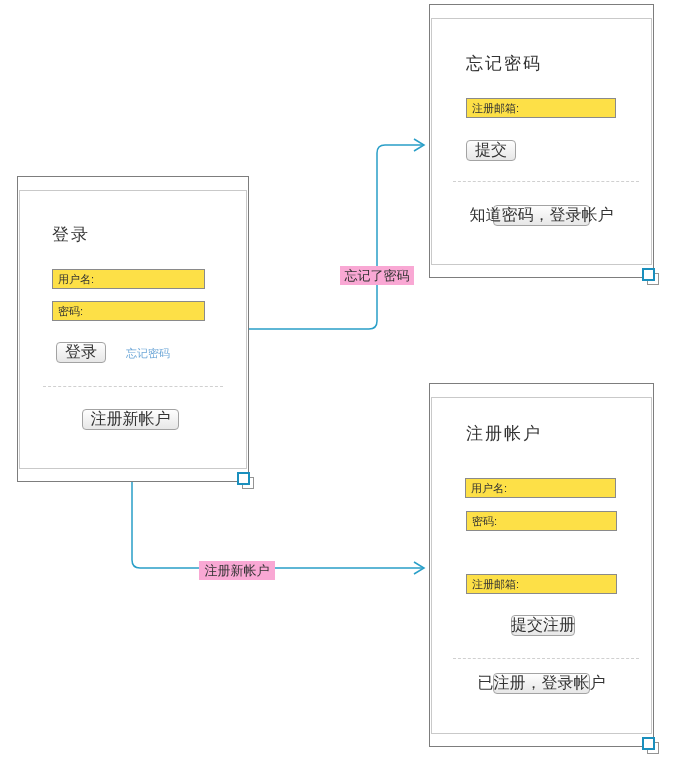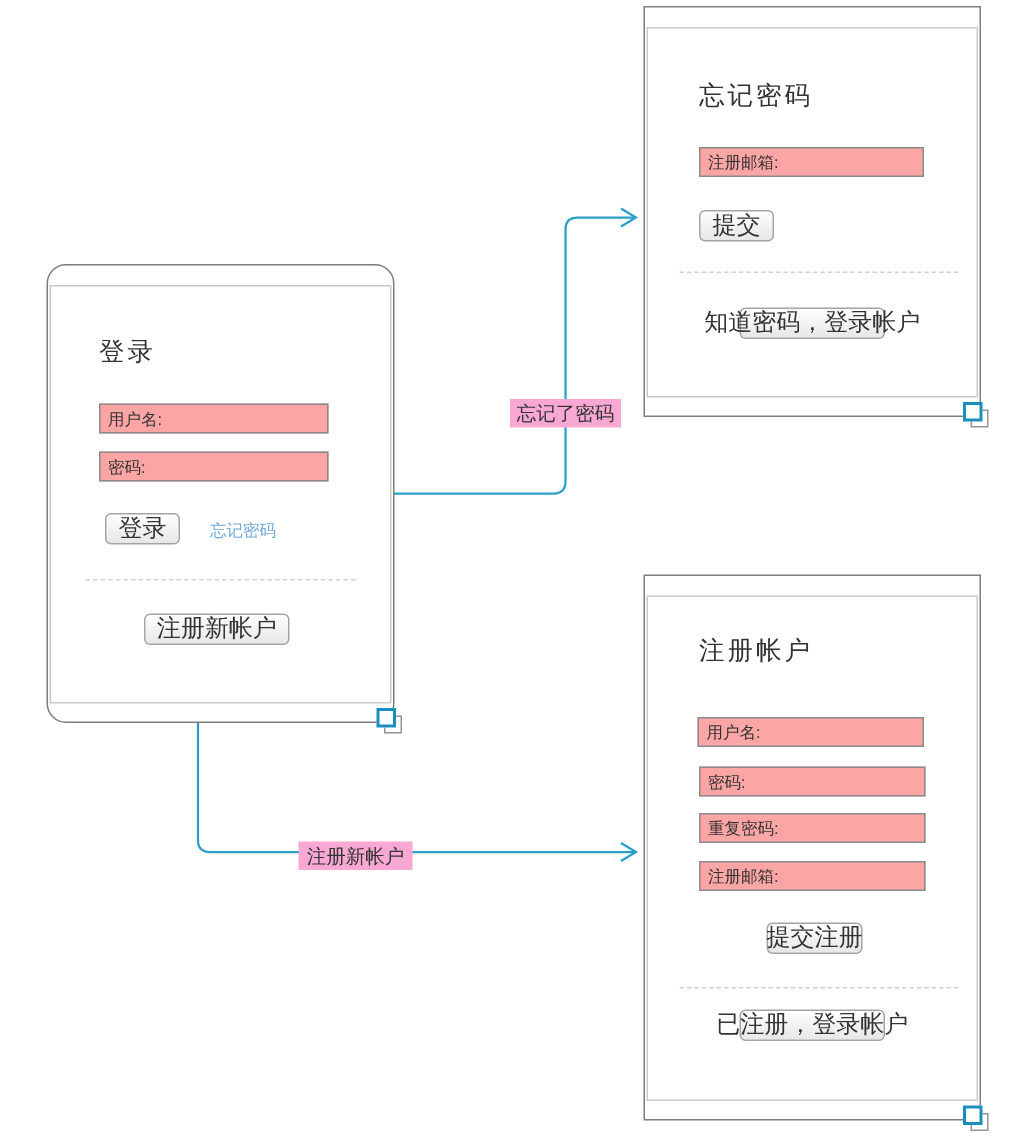--- a/index.html
+++ b/index.html
@@ -15,21 +15,21 @@
   .inner-frame {
     position:absolute; left:1px; right:1px; top:13px; bottom:12px;
     border:1px solid #c9c9c9; background:#ffffff;
   }
   .panel-title {
     position:absolute; font-size:17px; letter-spacing:2px; color:#333;
     white-space:nowrap; z-index:3;
   }
   .wf-input {
     position:absolute; box-sizing:border-box; height:20px;
-    border:1px solid #8a8a8a; background:#fca5a5;
+    border:1px solid #8a8a8a; background:#fde047;
     font-size:11px; color:#333; display:flex; align-items:center;
     padding-left:5px; z-index:3; white-space:nowrap;
   }
   .wf-btn {
     position:absolute; box-sizing:border-box; height:21px;
     border:1px solid #a3a3a3; border-radius:4px;
     background:linear-gradient(#fefefe,#e7e7e7);
     font-size:16px; color:#333;
     display:flex; align-items:center; justify-content:center;
     z-index:3; white-space:nowrap;
@@ -65,21 +65,21 @@
       <path d="M 248,329 L 369,329 Q 377,329 377,321 L 377,153 Q 377,145 385,145 L 423,145"></path>
       <path d="M 414,139 L 424,145 L 414,151"></path>
       <path d="M 132,482 L 132,560 Q 132,568 140,568 L 423,568"></path>
       <path d="M 414,562 L 424,568 L 414,574"></path>
     </g>
   </svg>
 
   <div class="conn-label" style="left:340px; top:266px; width:74px;">忘记了密码</div>
   <div class="conn-label" style="left:199px; top:561px; width:76px;">注册新帐户</div>
 
-  <div class="panel" style="left:31px; top:176px; width:230px; height:304px;border-radius:13px;">
+  <div class="panel" style="left:17px; top:176px; width:230px; height:304px;">
     <div class="inner-frame"></div>
 
     <div class="panel-title" style="left:34px; top:222px; top:46px;">登录</div>
 
     <div class="wf-input" style="left:34px; top:92px; width:153px;">用户名:</div>
     <div class="wf-input" style="left:34px; top:124px; width:153px;">密码:</div>
 
     <div class="wf-btn" style="left:38px; top:165px; width:50px;">登录</div>
     <div class="wf-link" style="left:108px; top:169px;">忘记密码</div>
 
@@ -112,21 +112,20 @@
     </div>
   </div>
 
   <div class="panel" style="left:429px; top:383px; width:223px; height:362px;">
     <div class="inner-frame"></div>
 
     <div class="panel-title" style="left:36px; top:38px;">注册帐户</div>
 
     <div class="wf-input" style="left:35px; top:94px; width:151px;">用户名:</div>
     <div class="wf-input" style="left:36px; top:127px; width:151px;">密码:</div>
-    <div class="wf-input" style="left:36px; top:158px; width:151px;">重复密码:</div>
     <div class="wf-input" style="left:36px; top:190px; width:151px;">注册邮箱:</div>
 
     <div class="wf-btn" style="left:35px; top:231px; width:64px;margin-left:46px;">提交注册</div>
 
     <div class="divider" style="left:23px; top:274px; width:186px;"></div>
 
     <div class="wf-btn" style="left:63px; top:289px; width:97px;">已注册，登录帐户</div>
 
     <div class="handle">
       <div class="sq-gray"></div>

